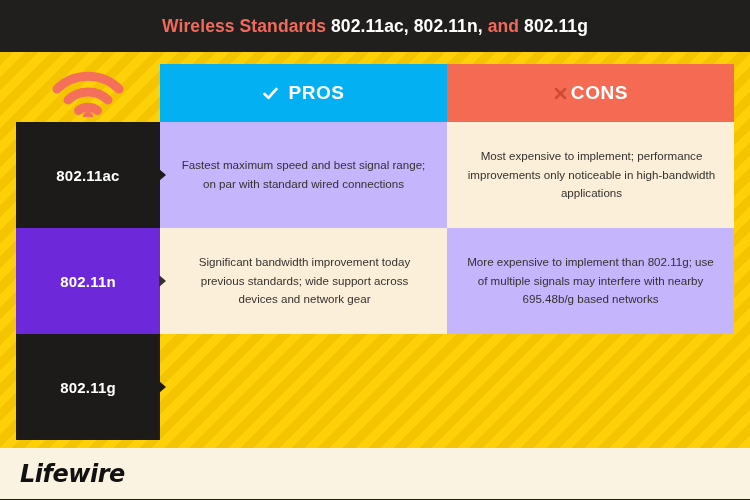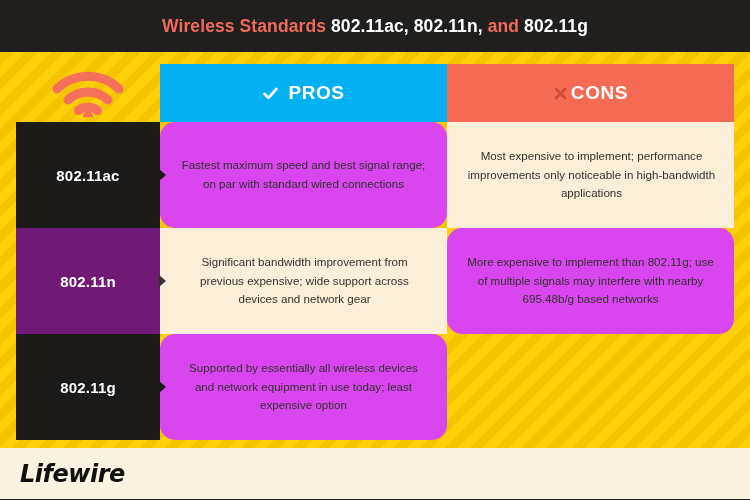--- a/index.html
+++ b/index.html
@@ -112,21 +112,21 @@
 
   
   .label-cell {
     display:flex; align-items:center; justify-content:center;
     color:#ffffff;
     font-size:15px;
     font-weight:bold;
     letter-spacing:.2px;
   }
   .lbl-dark  { background:#1c1b19; }
-  .lbl-dark2 { background:#701a75; }
+  .lbl-dark2 { background:#6d28d9; }
 
   
   .pointer {
     position:absolute;
     right:-6px; top:50%;
     transform:translateY(-50%);
     width:0; height:0;
     border-top:6px solid transparent;
     border-bottom:6px solid transparent;
     border-left:7px solid #1c1b19;
@@ -135,21 +135,21 @@
 
   
   .cell {
     display:flex; align-items:center; justify-content:center;
     text-align:center;
     padding:0 18px;
     font-size:11.6px;
     line-height:1.62;
     color:#33312e;
   }
-  .bg-white { background:#d946ef;border-radius:15px; }
+  .bg-white { background:#c4b5fd; }
   .bg-cream { background:#fcefda;padding-left:20px; }
 </style>
 </head>
 <body>
 
 <div id="stage">
 
   <div class="header-band">
     <div class="title">
       <span class="accent">Wireless Standards</span><span class="plain"> 802.11ac, 802.11n,</span><span class="accent"> and </span><span class="plain">802.11g</span>
@@ -201,30 +201,29 @@
       </div>
       <div class="col-pros cell bg-white">Fastest maximum speed and best signal range; on par with standard wired connections</div>
       <div class="col-cons cell bg-cream">Most expensive to implement; performance improvements only noticeable in high-bandwidth applications</div>
     </div>
 
     <div class="row row-2">
       <div class="col-label label-cell lbl-dark2">
         <span>802.11n</span>
         <span class="pointer p2"></span>
       </div>
-      <div class="col-pros cell bg-cream">Significant bandwidth improvement from previous expensive; wide support across devices and network gear</div>
+      <div class="col-pros cell bg-cream">Significant bandwidth improvement today previous standards; wide support across devices and network gear</div>
       <div class="col-cons cell bg-white">More expensive to implement than 802.11g; use of multiple signals may interfere with nearby 695.48b/g based networks</div>
     </div>
 
     <div class="row row-3">
       <div class="col-label label-cell lbl-dark">
         <span>802.11g</span>
         <span class="pointer"></span>
       </div>
-      <div class="col-pros cell bg-white">Supported by essentially all wireless devices and network equipment in use today; least expensive option</div>
     </div>
 
   </div>
 
   <div class="footer-band">
     <span class="logo">Lifewire</span>
   </div>
 
 </div>
 

